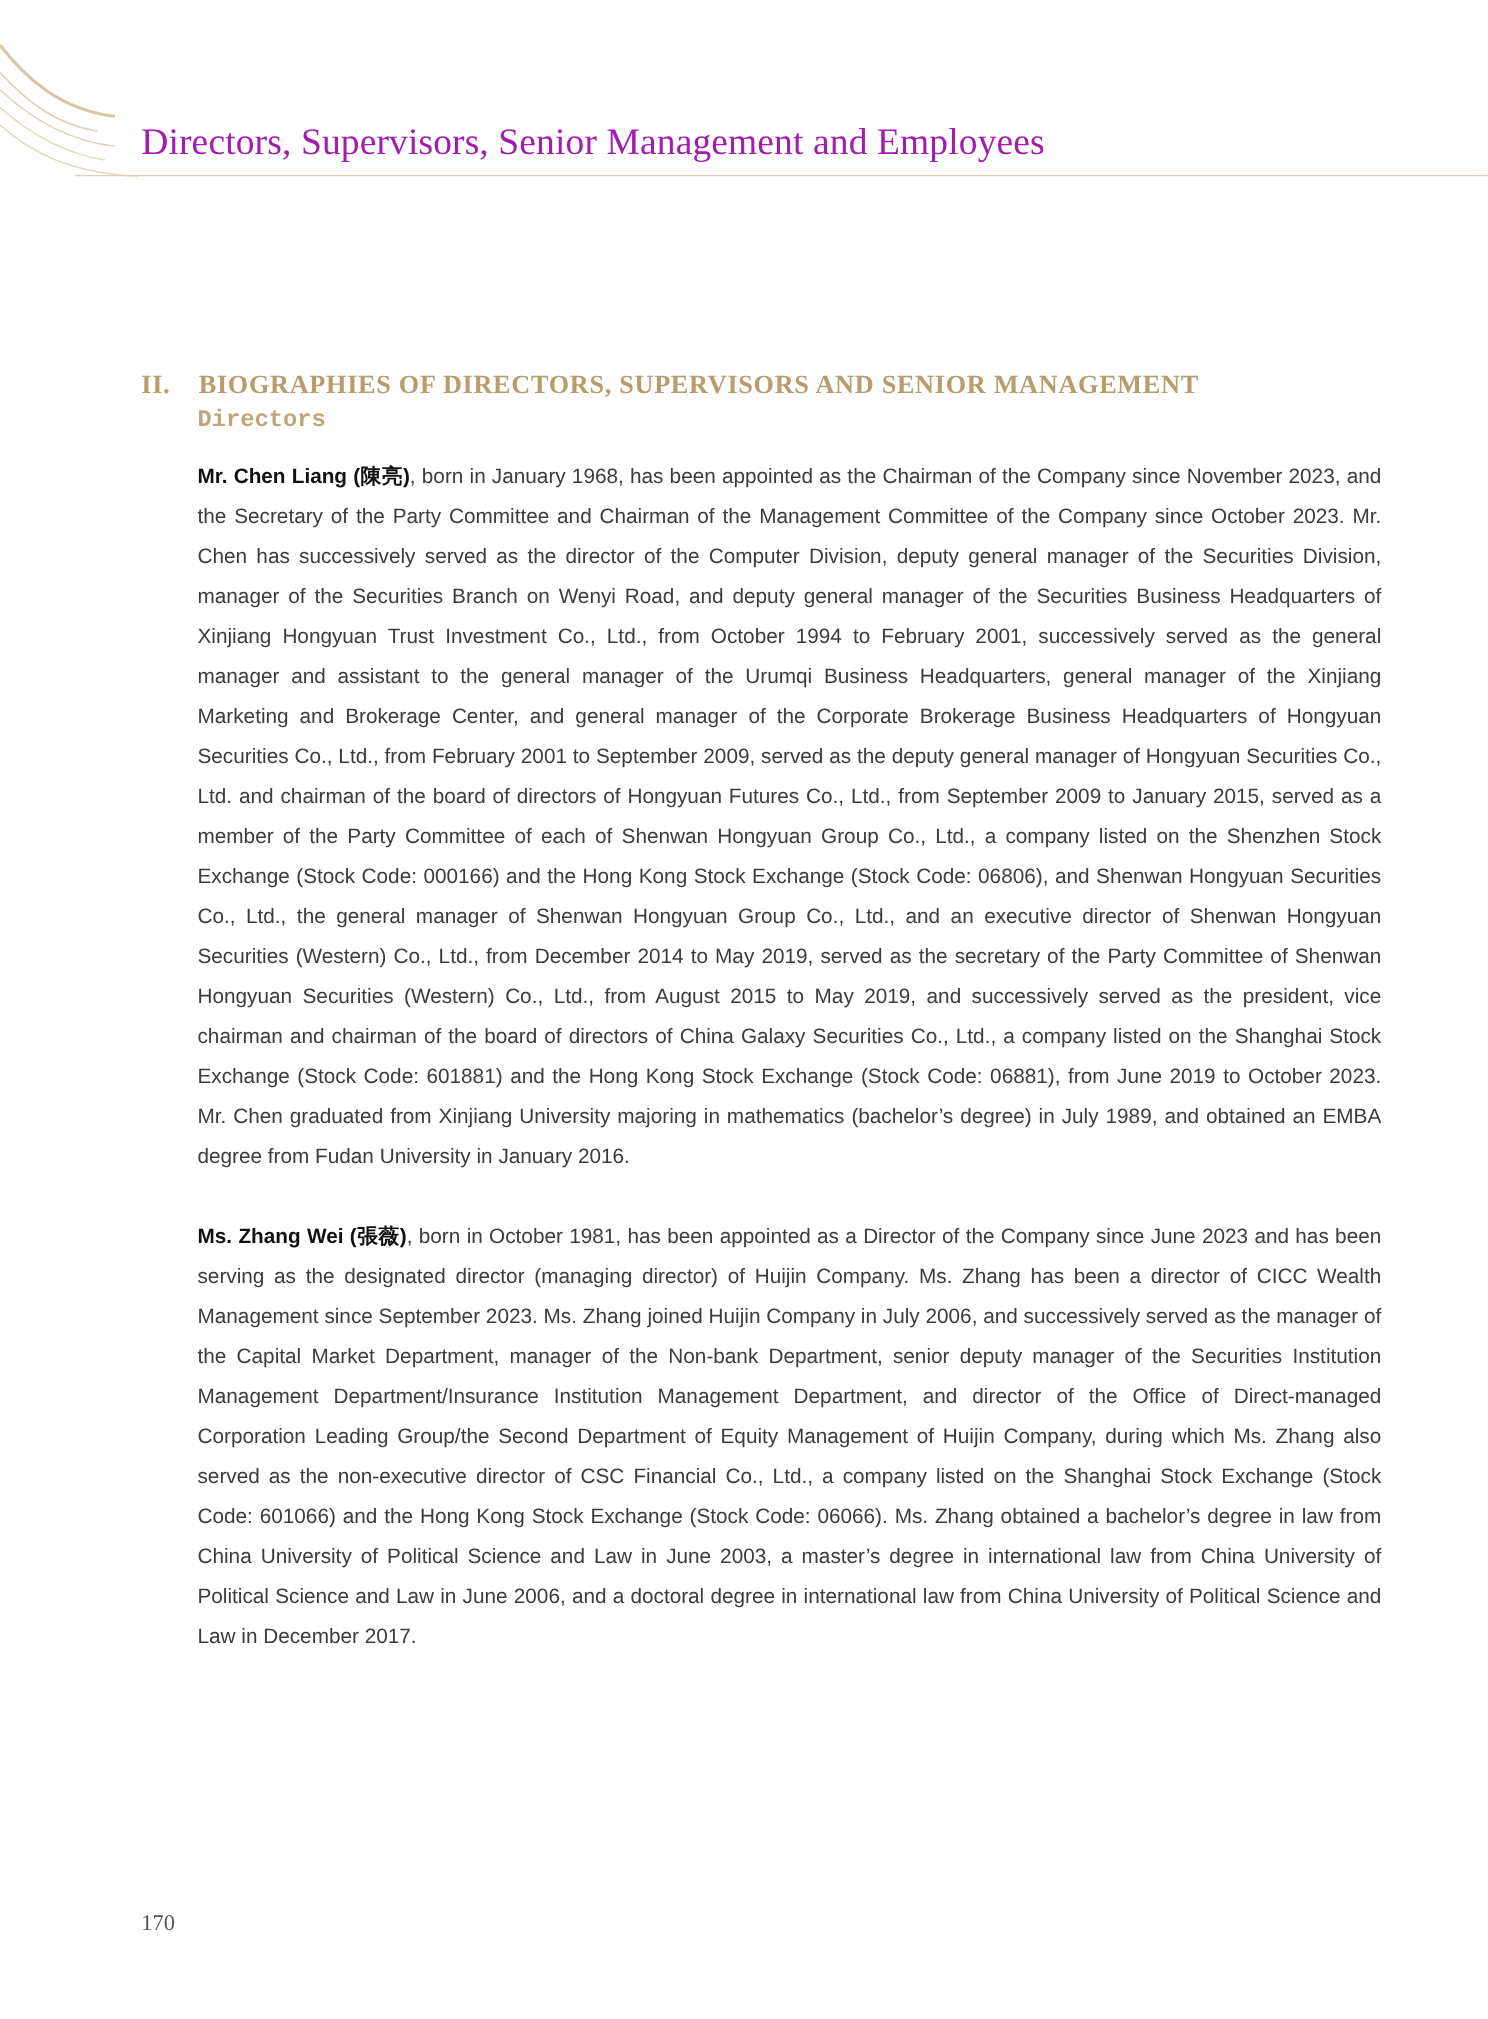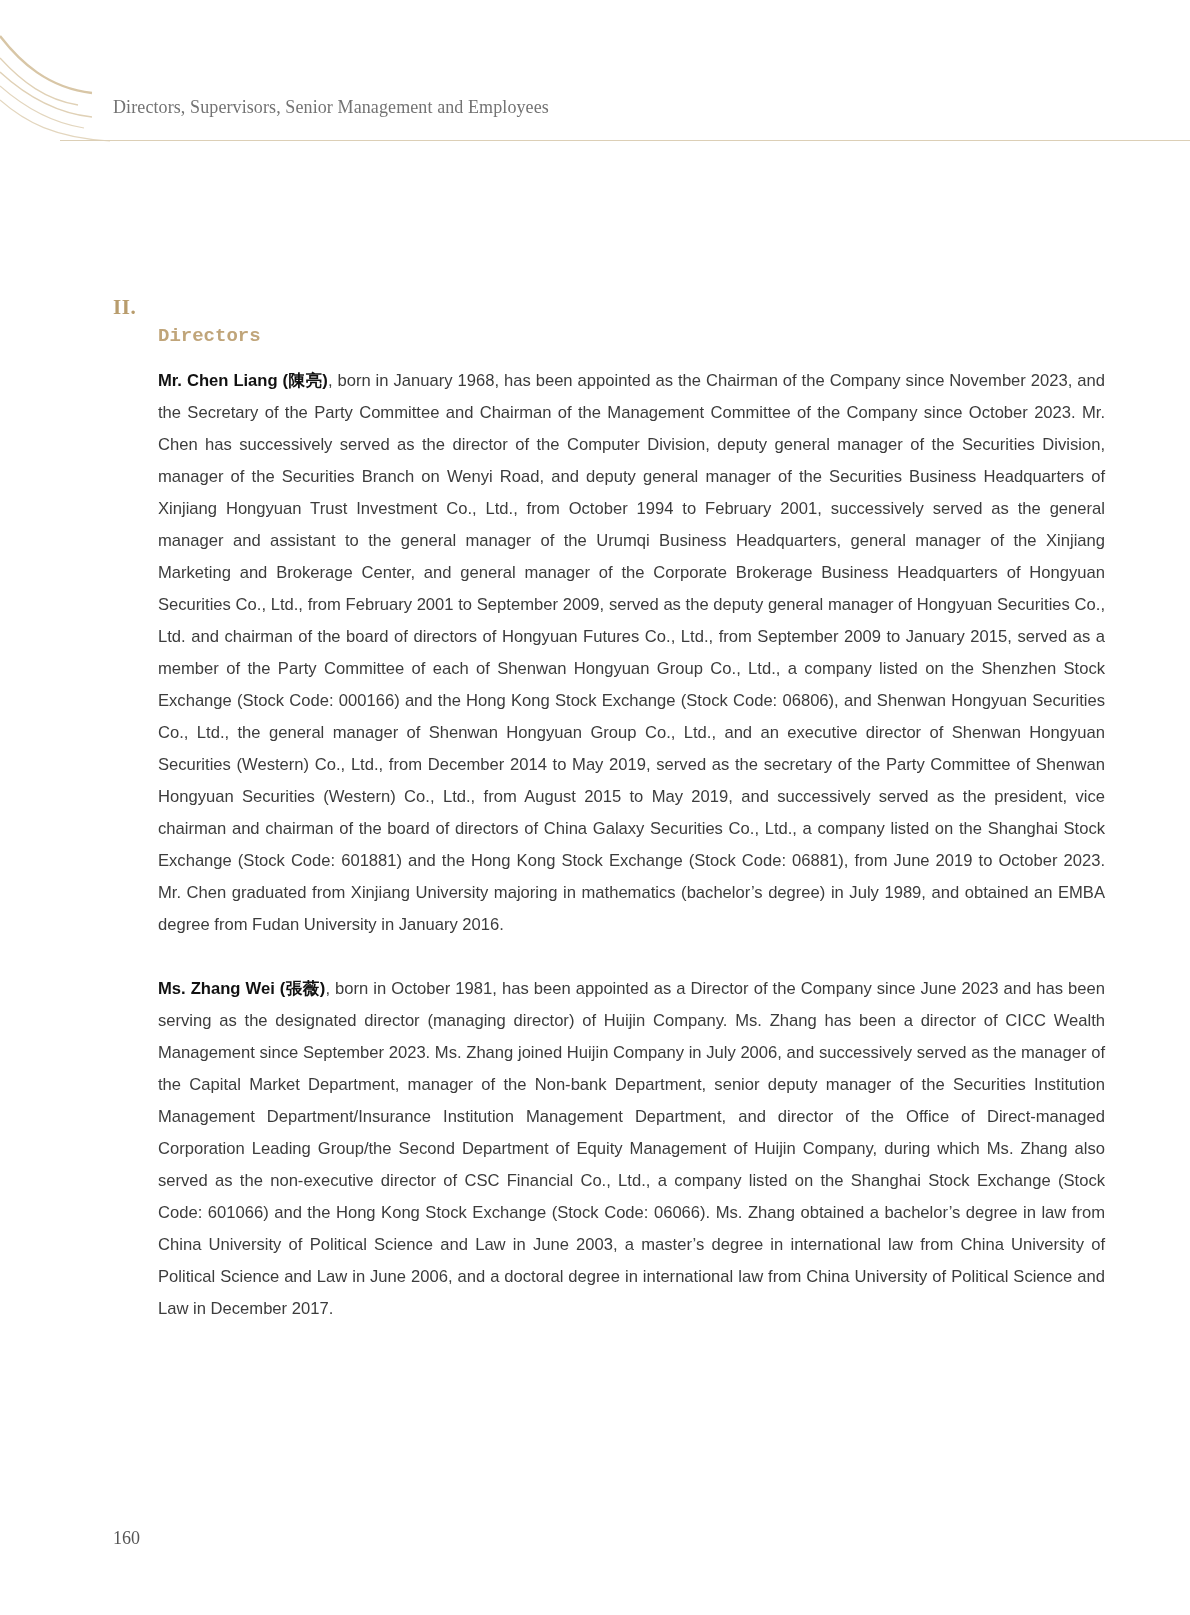--- a/index.html
+++ b/index.html
@@ -19,22 +19,22 @@
       left: 0;
       top: 0;
       width: 110px;
       height: 150px;
     }
     .running-header {
       position: absolute;
       left: 113px;
       top: 97px;
       font-family: "Liberation Serif", serif;
-      font-size: 18px;
-      color: #737373;
+      font-size: 30px;
+      color: #a21caf;
       letter-spacing: 0.1px;
       white-space: nowrap;
     }
     .header-rule {
       position: absolute;
       left: 60px;
       right: 0;
       top: 140px;
       height: 1px;
       background: #dccfb6;
@@ -103,22 +103,23 @@
   <path d="M0 72 C 25 95, 55 113, 92 117" fill="none" stroke="#e0d1b6" stroke-width="1.3"></path>
   <path d="M0 86 C 25 108, 52 123, 84 128" fill="none" stroke="#e3d6be" stroke-width="1.1"></path>
   <path d="M0 100 C 25 122, 55 138, 110 141" fill="none" stroke="#e3d6be" stroke-width="1.1"></path>
 </svg>
 
 <div class="running-header">Directors, Supervisors, Senior Management and Employees</div>
 <div class="header-rule"></div>
 
 <h2 class="section-heading">
   <span class="num">II.</span>
+  <span>BIOGRAPHIES OF DIRECTORS, SUPERVISORS AND SENIOR MANAGEMENT</span>
 </h2>
 
 <div class="subheading">Directors</div>
 
 <div class="body">
   <p class="bio"><span class="name">Mr. Chen Liang (陳亮)</span><span>, born in January 1968, has been appointed as the Chairman of the Company since November 2023, and the Secretary of the Party Committee and Chairman of the Management Committee of the Company since October 2023. Mr. Chen has successively served as the director of the Computer Division, deputy general manager of the Securities Division, manager of the Securities Branch on Wenyi Road, and deputy general manager of the Securities Business Headquarters of Xinjiang Hongyuan Trust Investment Co., Ltd., from October 1994 to February 2001, successively served as the general manager and assistant to the general manager of the Urumqi Business Headquarters, general manager of the Xinjiang Marketing and Brokerage Center, and general manager of the Corporate Brokerage Business Headquarters of Hongyuan Securities Co., Ltd., from February 2001 to September 2009, served as the deputy general manager of Hongyuan Securities Co., Ltd. and chairman of the board of directors of Hongyuan Futures Co., Ltd., from September 2009 to January 2015, served as a member of the Party Committee of each of Shenwan Hongyuan Group Co., Ltd., a company listed on the Shenzhen Stock Exchange (Stock Code: 000166) and the Hong Kong Stock Exchange (Stock Code: 06806), and Shenwan Hongyuan Securities Co., Ltd., the general manager of Shenwan Hongyuan Group Co., Ltd., and an executive director of Shenwan Hongyuan Securities (Western) Co., Ltd., from December 2014 to May 2019, served as the secretary of the Party Committee of Shenwan Hongyuan Securities (Western) Co., Ltd., from August 2015 to May 2019, and successively served as the president, vice chairman and chairman of the board of directors of China Galaxy Securities Co., Ltd., a company listed on the Shanghai Stock Exchange (Stock Code: 601881) and the Hong Kong Stock Exchange (Stock Code: 06881), from June 2019 to October 2023. Mr. Chen graduated from Xinjiang University majoring in mathematics (bachelor’s degree) in July 1989, and obtained an EMBA degree from Fudan University in January 2016.</span></p>
   <p class="bio"><span class="name">Ms. Zhang Wei (張薇)</span><span>, born in October 1981, has been appointed as a Director of the Company since June 2023 and has been serving as the designated director (managing director) of Huijin Company. Ms. Zhang has been a director of CICC Wealth Management since September 2023. Ms. Zhang joined Huijin Company in July 2006, and successively served as the manager of the Capital Market Department, manager of the Non-bank Department, senior deputy manager of the Securities Institution Management Department/Insurance Institution Management Department, and director of the Office of Direct-managed Corporation Leading Group/the Second Department of Equity Management of Huijin Company, during which Ms. Zhang also served as the non-executive director of CSC Financial Co., Ltd., a company listed on the Shanghai Stock Exchange (Stock Code: 601066) and the Hong Kong Stock Exchange (Stock Code: 06066). Ms. Zhang obtained a bachelor’s degree in law from China University of Political Science and Law in June 2003, a master’s degree in international law from China University of Political Science and Law in June 2006, and a doctoral degree in international law from China University of Political Science and Law in December 2017.</span></p>
 </div>
 
-<div class="page-number">160</div>
+<div class="page-number">170</div>
 
 </body></html>

